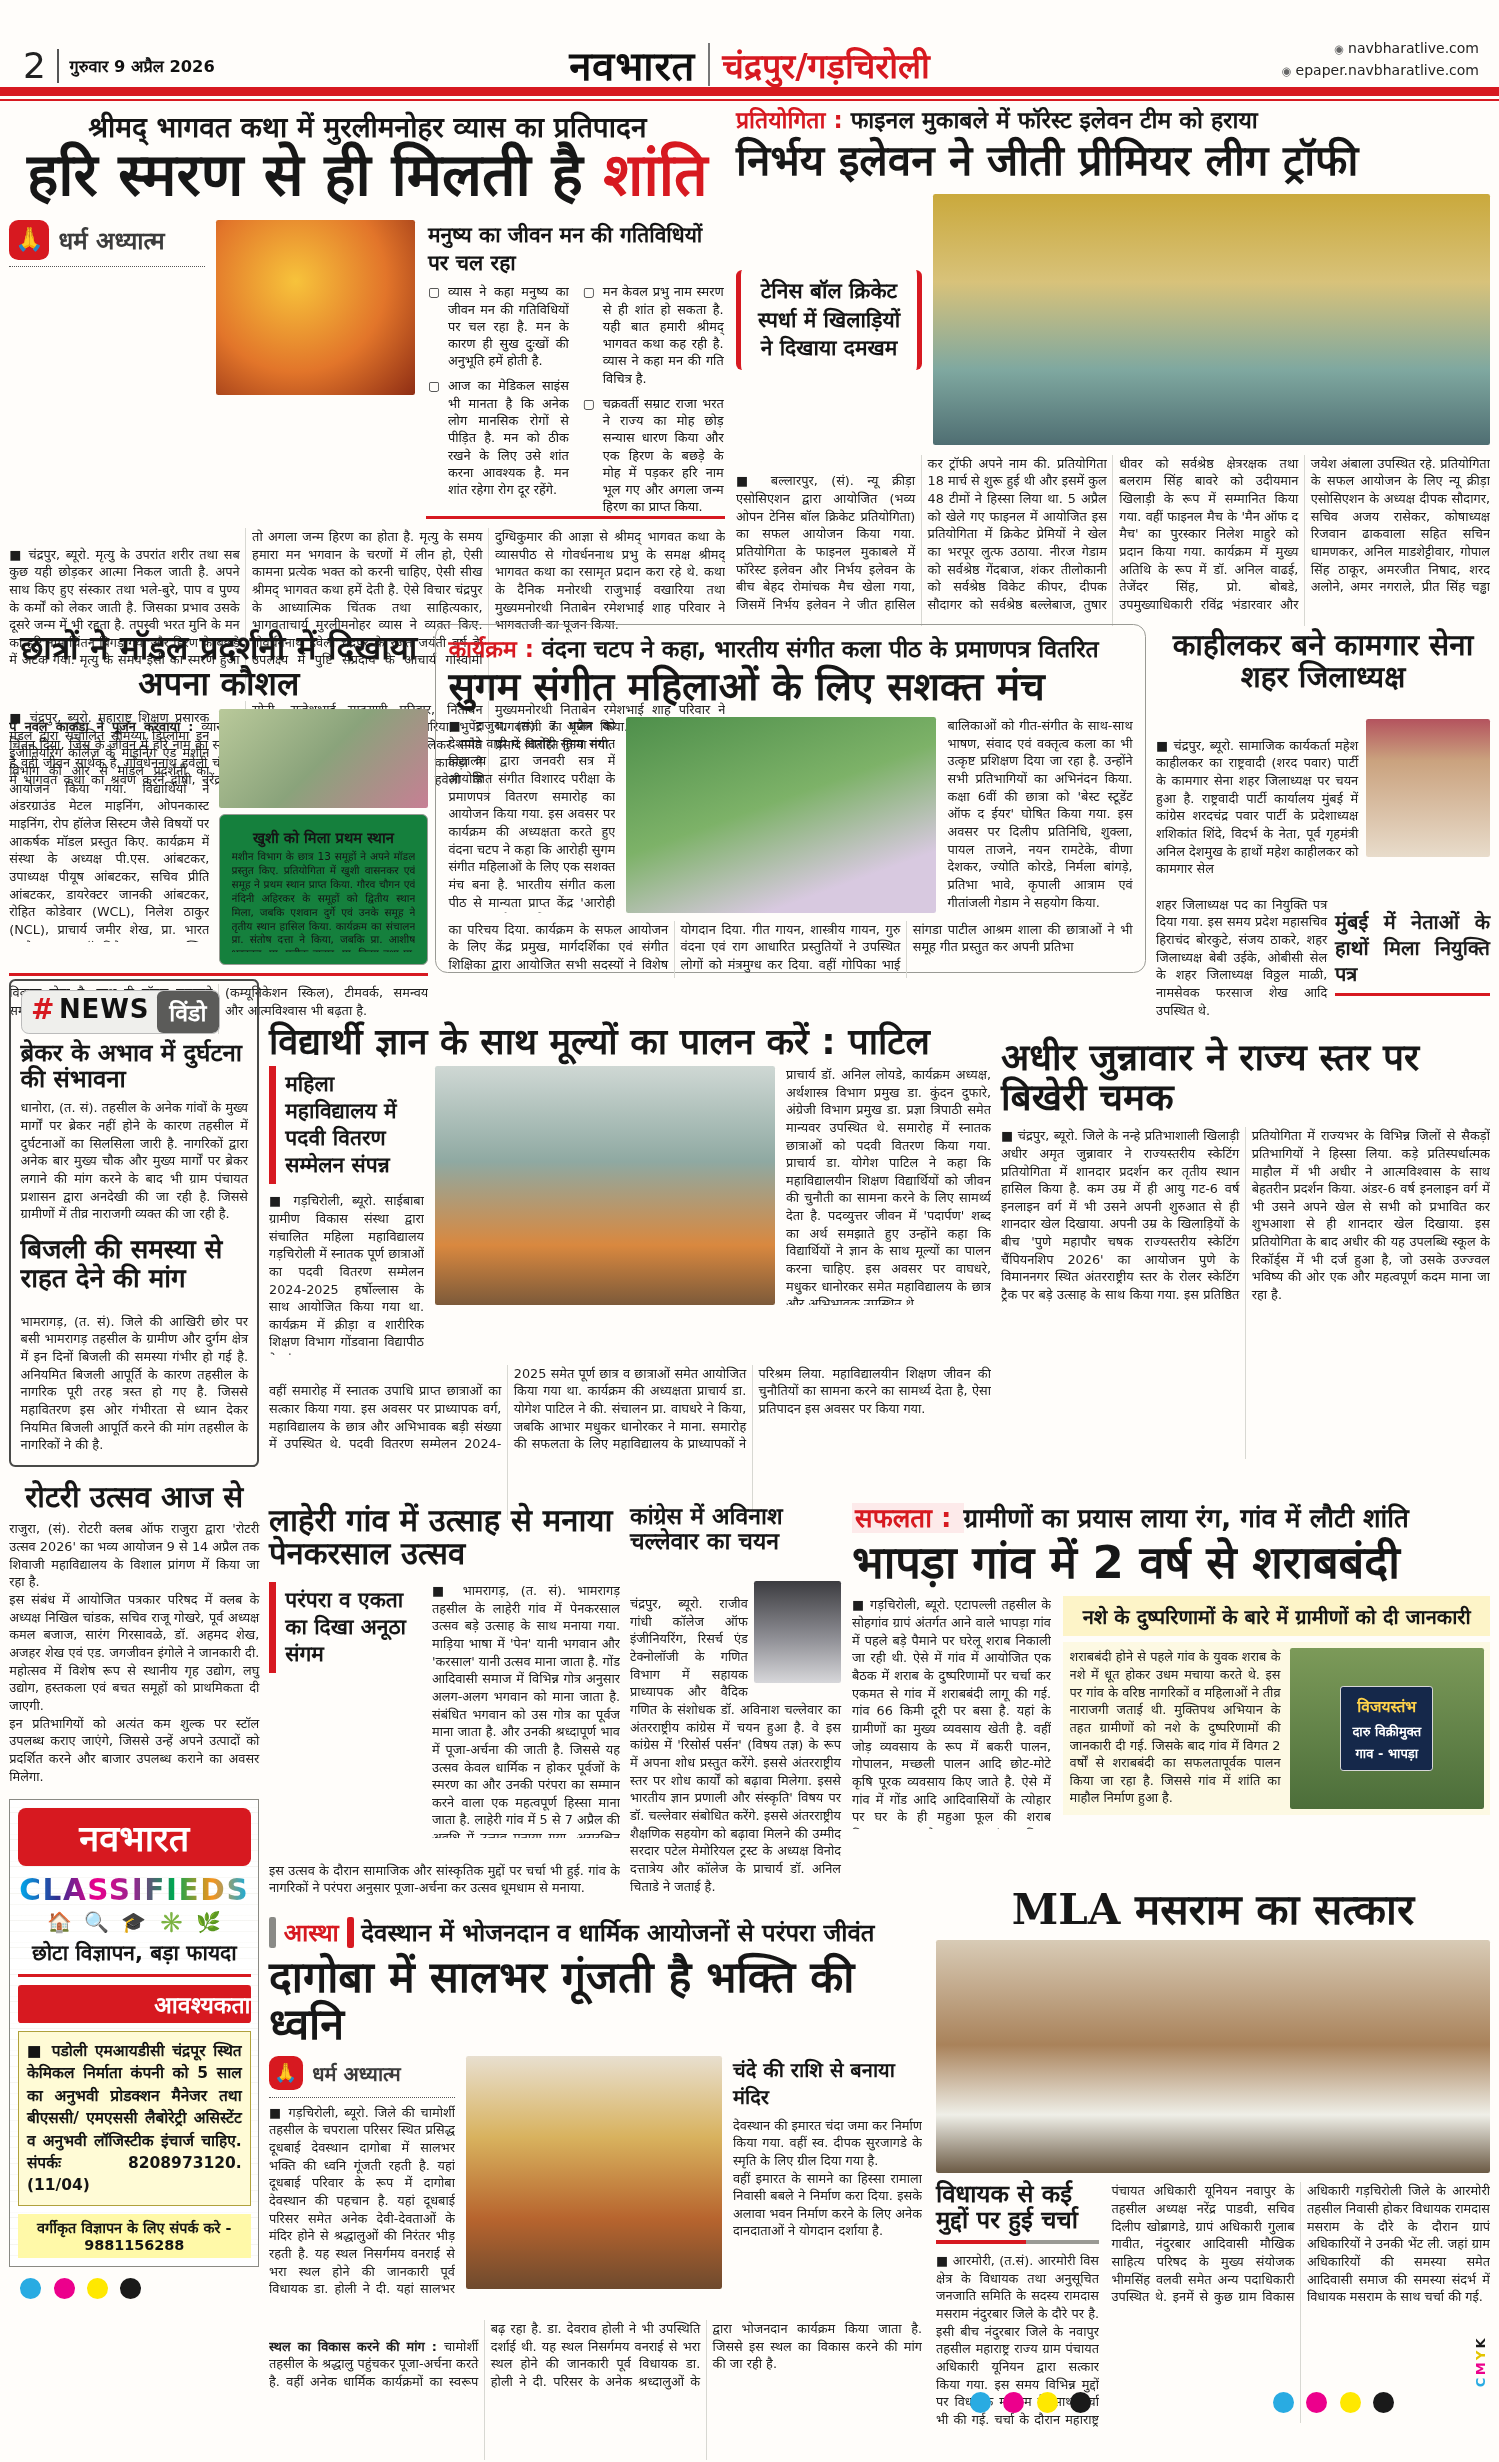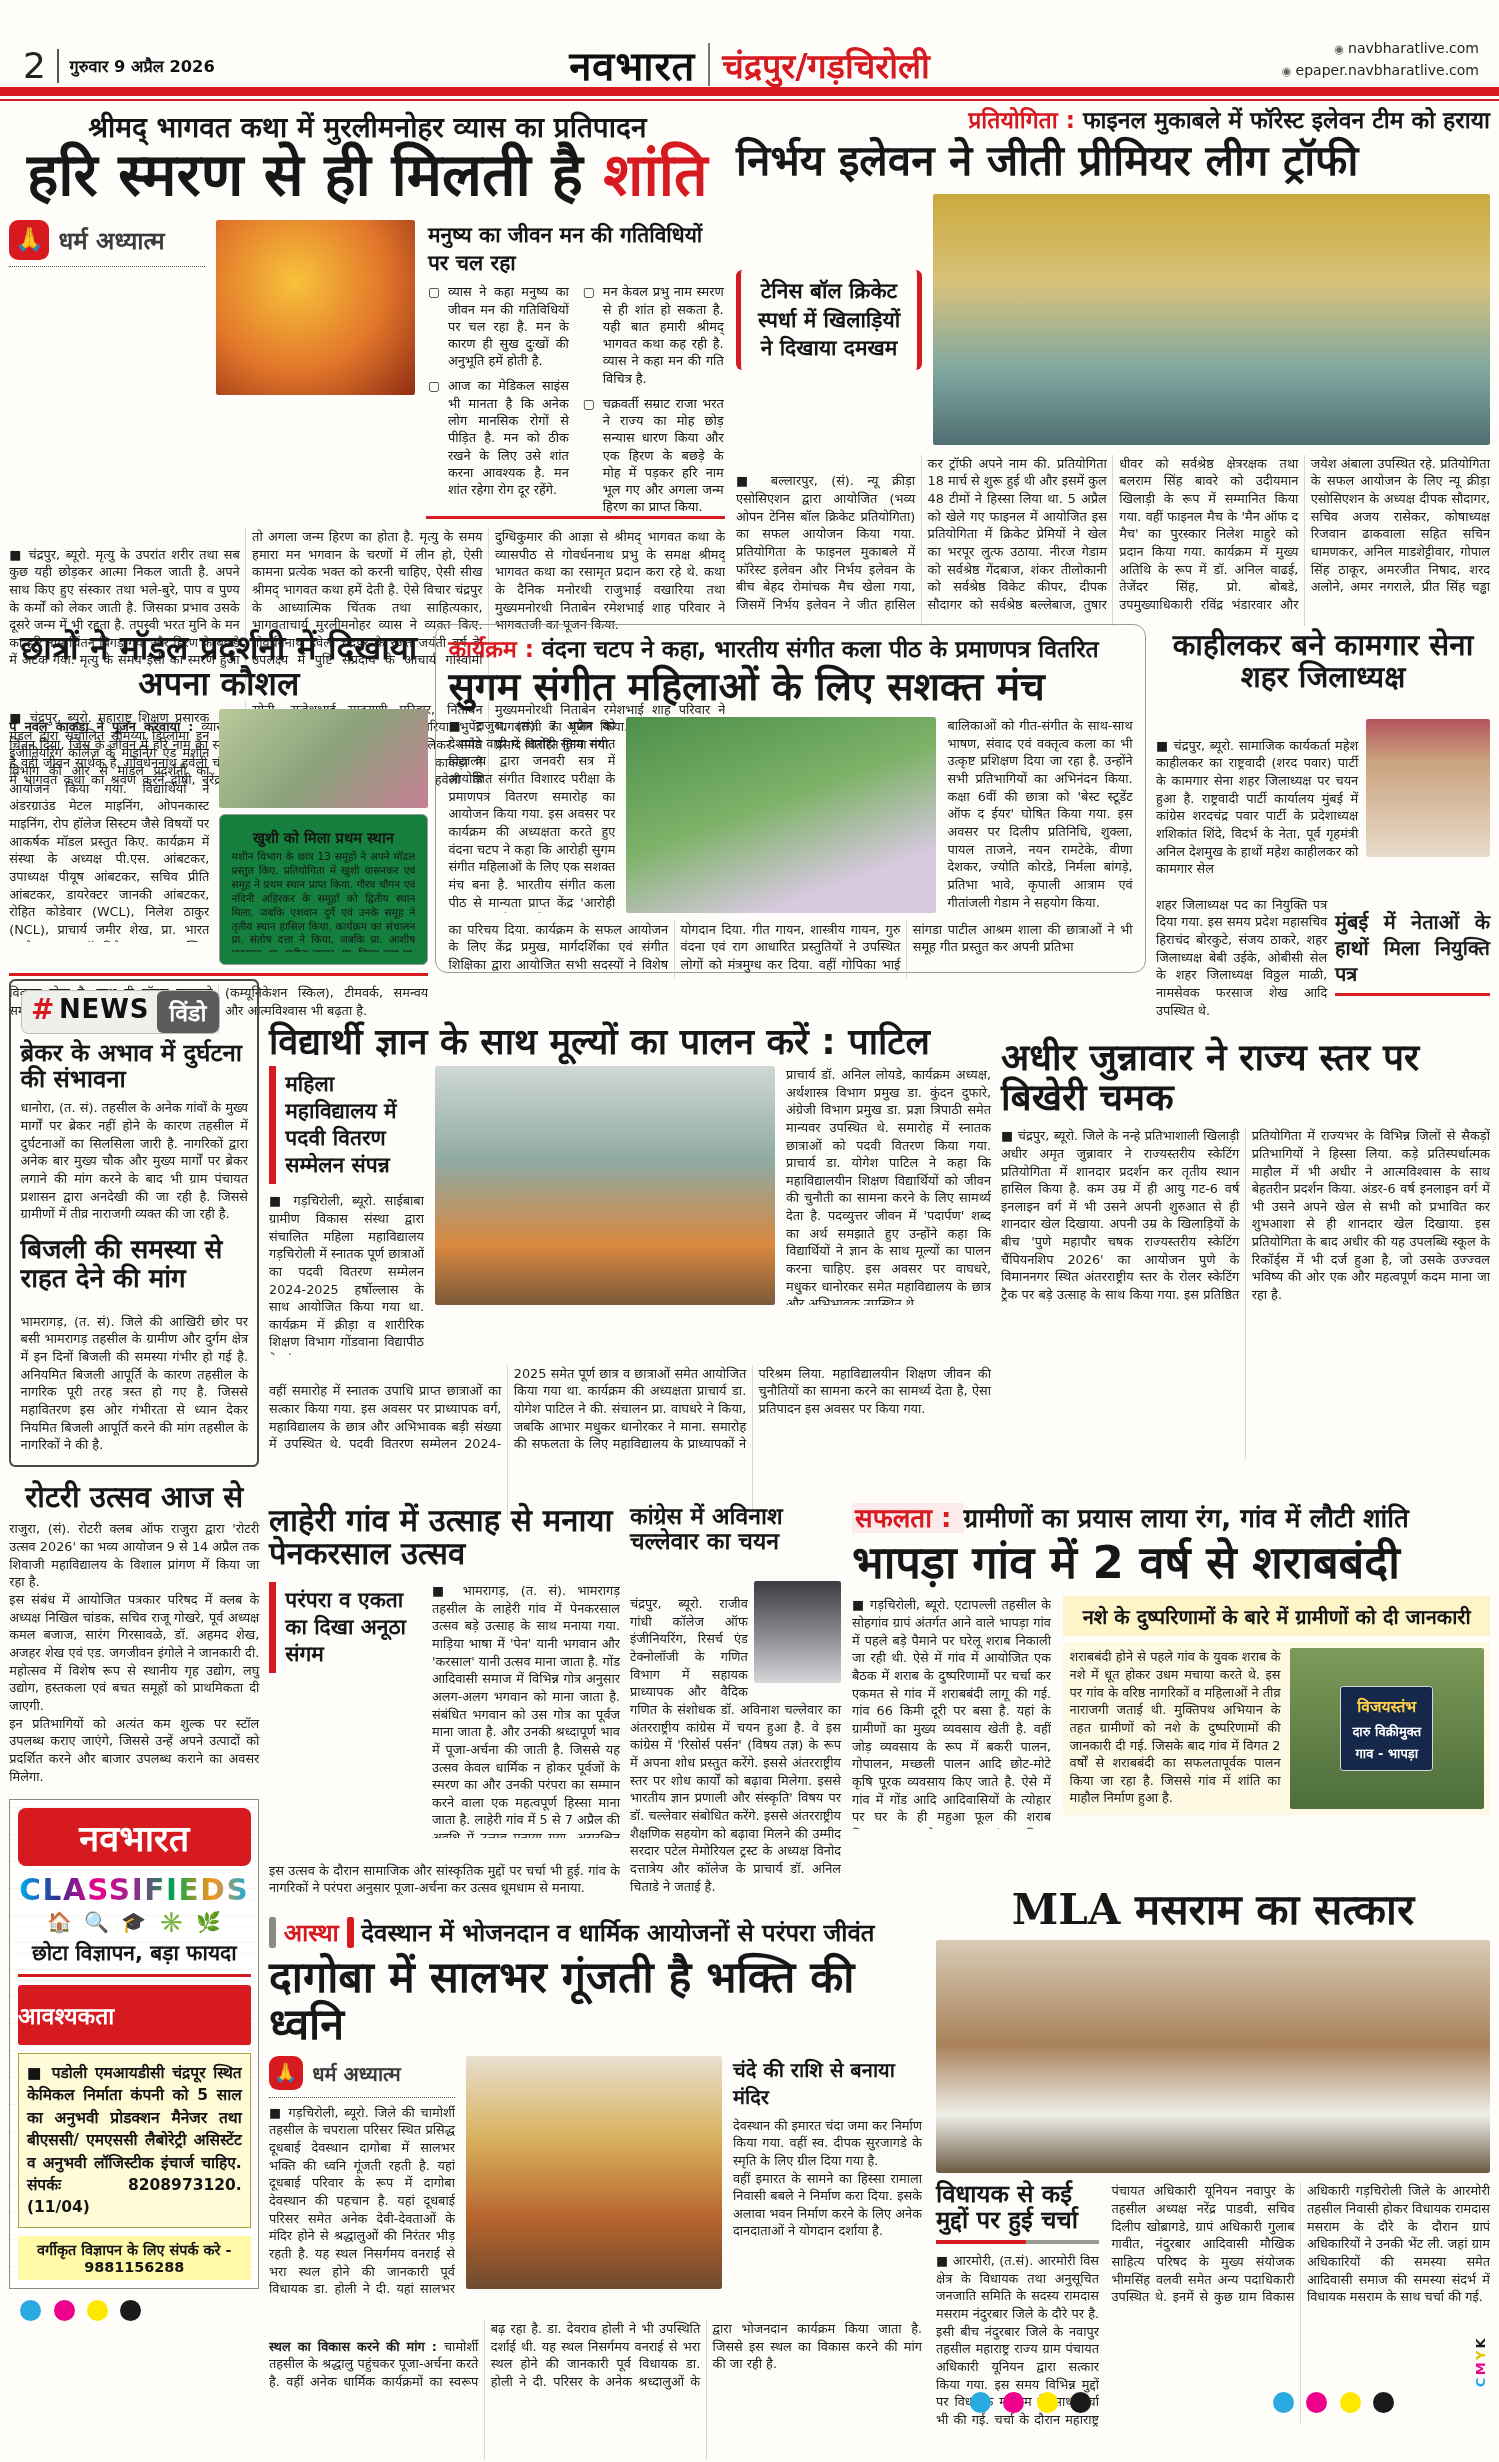--- a/index.html
+++ b/index.html
@@ -78,21 +78,21 @@
     </div>
     <div class="body cols3" style="margin-top:9.3px;height:165px;overflow:hidden">
       <span>■ चंद्रपुर, ब्यूरो. मृत्यु के उपरांत शरीर तथा सब कुछ यही छोड़कर आत्मा निकल जाती है. अपने साथ किए हुए संस्कार तथा भले-बुरे, पाप व पुण्य के कर्मों को लेकर जाती है. जिसका प्रभाव उसके दूसरे जन्म में भी रहता है. तपस्वी भरत मुनि के मन का हरि नाम चिंतन बिगड़ गया और हिरण के बछड़े में अटक गया. मृत्यु के समय इसी का स्मरण हुआ तो अगला जन्म हिरण का होता है. मृत्यु के समय हमारा मन भगवान के चरणों में लीन हो, ऐसी कामना प्रत्येक भक्त को करनी चाहिए, ऐसी सीख श्रीमद् भागवत कथा हमें देती है. ऐसे विचार चंद्रपुर के आध्यात्मिक चिंतक तथा साहित्यकार, भागवताचार्य मुरलीमनोहर व्यास ने व्यक्त किए. गोवर्धननाथ हवेली चंद्रपुर के रजत जयंती वर्ष के उपलक्ष्य में पुष्टि संप्रदाय के आचार्य गोस्वामी दुग्धिकुमार की आज्ञा से श्रीमद् भागवत कथा के व्यासपीठ से गोवर्धननाथ प्रभु के समक्ष श्रीमद् भागवत कथा का रसामृत प्रदान करा रहे थे. कथा के दैनिक मनोरथी राजुभाई वखारिया तथा मुख्यमनोरथी निताबेन रमेशभाई शाह परिवार ने भागवतजी का पूजन किया.</span>
     </div>
     <div class="body cols3" style="margin-top:7.8px;height:92px;overflow:hidden">
       <b>पं नवल काकड़ा ने पूजन करवाया :</b> <span>व्यास ने चिंतन दिया, जिस के जीवन में हरि नाम का स्मरण है वही जीवन सार्थक है. गोवर्धननाथ हवेली चंद्रपुर में भागवत कथा का श्रवण करने दोषी, नरेंद्रभाई सोनी, राजेशभाई सादराणी परिवार, निताबेन रमेशभाई शाह परिवार, राजुभाई वखारिया, भुपेंद्र व्यास, आनंद सुंदरजी, अविनाश डोलिकर समेत अनेक श्रद्धालु उपस्थित थे. पं नवल काकड़ा ने पूजन करवाया. इस अवसर पर हवेली के मुख्यमनोरथी निताबेन रमेशभाई शाह परिवार ने भागवतजी का पूजन किया. अंत में आरती कर प्रसाद वितरित किया गया.</span>
     </div>
   </div>
 
   <div class="abs" style="left:736px;top:107px;width:754px;height:514px">
-    <div class="kicker" style="text-align:right">
+    <div class="kicker" style="text-align:left">
       <span class="red">प्रतियोगिता : </span><span>फाइनल मुकाबले में फॉरेस्ट इलेवन टीम को हराया</span>
     </div>
     <div class="hl" style="font-size:42px;margin-top:4.7px;text-align:left">निर्भय इलेवन ने जीती प्रीमियर लीग ट्रॉफी</div>
     <div style="display:flex;gap:11px;margin-top:11px">
       <div style="width:186px;align-self:center;border-left:5.4px solid #d71920;border-right:5.4px solid #d71920;border-radius:6.2px;padding:7.8px 9.3px;font-size:21px;font-weight:800;text-align:center;line-height:1.35">
         <span>टेनिस बॉल क्रिकेट स्पर्धा में खिलाड़ियों ने दिखाया दमखम</span>
       </div>
       <div class="photo" style="flex:1;height:251px;background:linear-gradient(180deg,#caa93c 0%,#d8c27a 35%,#7fa8a0 70%,#4f6e72 100%)"></div>
     </div>
     <div class="body cols4" style="margin-top:9.3px;height:171px;overflow:hidden">
@@ -170,21 +170,21 @@
       </div>
       <div class="dotrow" style="justify-content:center;font-size:20px;margin-top:3.1px">
         <span>🏠</span>
         <span>🔍</span>
         <span>🎓</span>
         <span>✳️</span>
         <span>🌿</span>
       </div>
       <div style="text-align:center;font-size:21px;font-weight:800;margin-top:4.7px">छोटा विज्ञापन, बड़ा फायदा</div>
       <div class="qrule"></div>
-      <div style="background:#d71920;color:#fff;font-size:23px;font-weight:800;text-align:left;border-radius:3.1px;padding:14px 0">
+      <div style="background:#d71920;color:#fff;font-size:23px;font-weight:800;text-align:right;border-radius:3.1px;padding:3px 0">
         <span>आवश्यकता</span>
       </div>
       <div style="margin-top:7.8px;border:1.6px solid #b0a13c;background:#fffbd6;padding:7.8px;font-size:15.5px;font-weight:700;line-height:1.45;text-align:justify">
         <span>■ पडोली एमआयडीसी चंद्रपूर स्थित केमिकल निर्माता कंपनी को 5 साल का अनुभवी प्रोडक्शन मैनेजर तथा बीएससी/ एमएससी लैबोरेट्री असिस्टेंट व अनुभवी लॉजिस्टीक इंचार्ज चाहिए. संपर्कः 8208973120. (11/04)</span>
       </div>
       <div style="margin-top:7.8px;background:#fff9a8;font-size:14.4px;font-weight:800;text-align:center;padding:4.7px 1.6px">
         <span>वर्गीकृत विज्ञापन के लिए संपर्क करे - 9881156288</span>
       </div>
     </div>
     <div class="dotrow" style="margin-top:11px;padding-left:11px">

